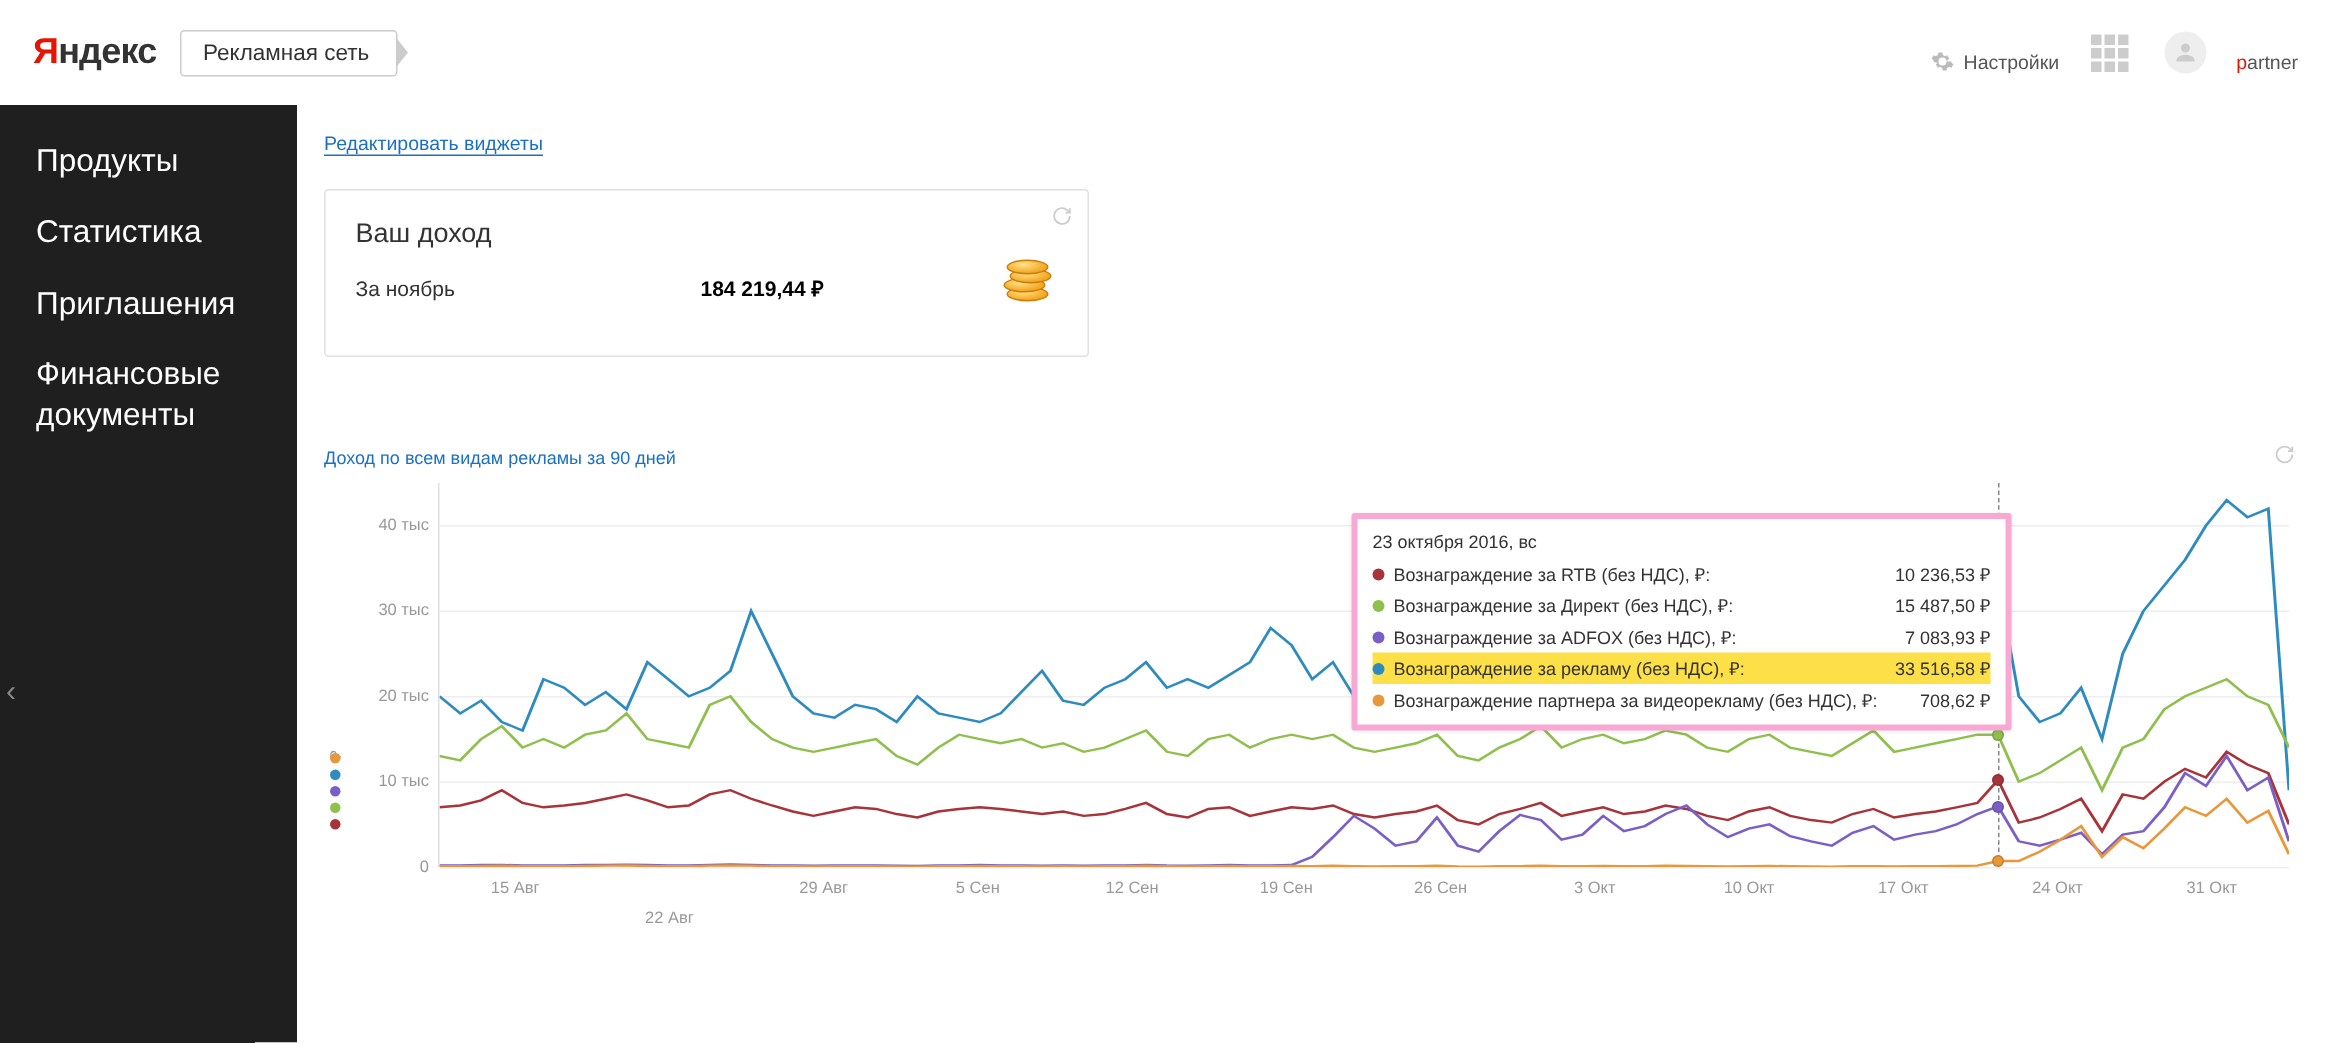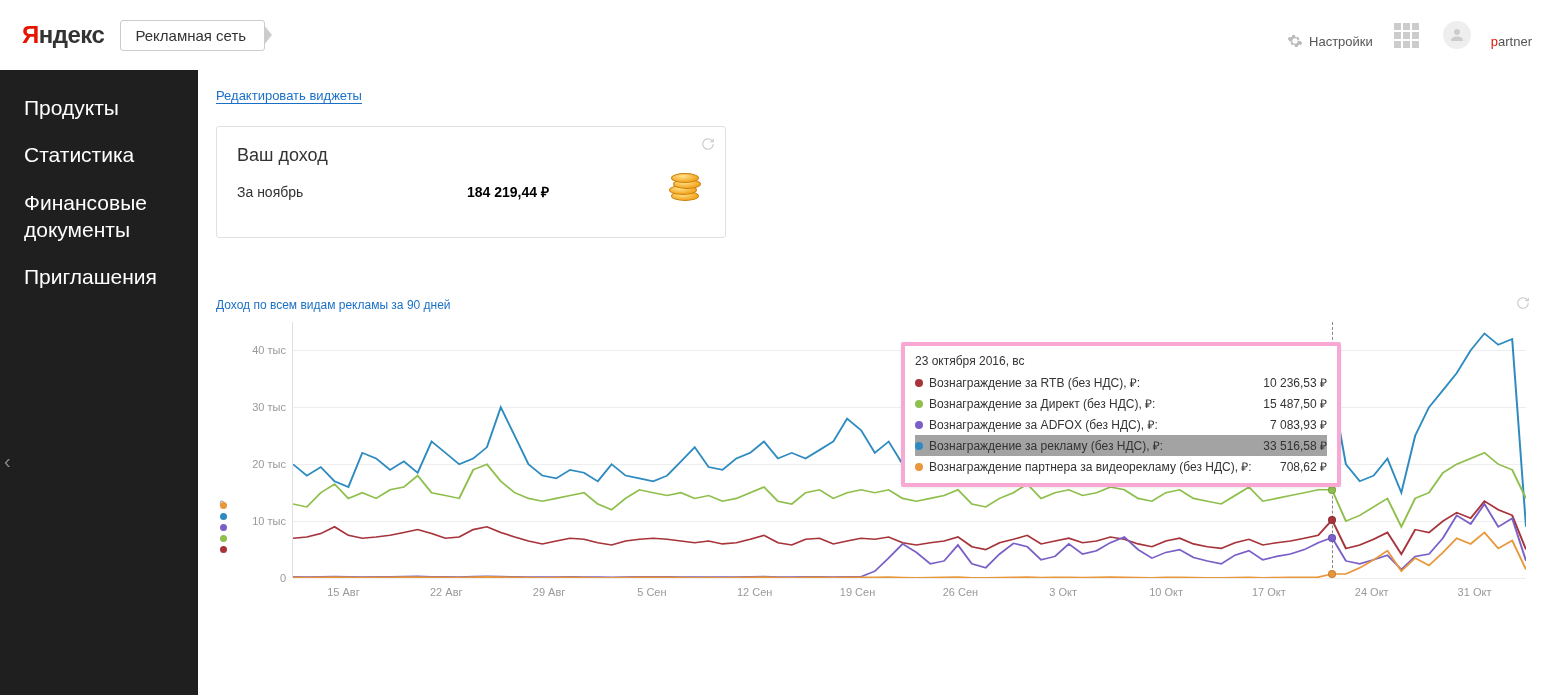--- a/index.html
+++ b/index.html
@@ -64,21 +64,21 @@
   svg.lines { position:absolute; left:0; top:0; width:100%; height:100%; }
   svg.lines path { fill:none; stroke-width:1.6; }
 
   
   .tooltip { position:absolute; left:608px; top:20px; width:440px; background:#fff; border:4px solid #f9a8d4; border-radius:2px; padding:8px 10px 6px; font-size:12px; color:#333; box-shadow:0 1px 3px rgba(0,0,0,.08); }
   .tooltip .tt-date { margin-bottom:4px; }
   .tt-row { display:flex; align-items:center; padding:2px 0; }
   .tt-row .dot { width:8px; height:8px; border-radius:50%; margin-right:6px; flex-shrink:0; }
   .tt-row .tt-name { flex:1; }
   .tt-row .tt-val { white-space:nowrap; }
-  .tt-row.hl { background:#a3a3a3; }
+  .tt-row.hl { background:#fde047; }
 
   .hover-line { position:absolute; top:0; bottom:0; width:0; border-left:1px dashed #888; }
   .hover-pt { position:absolute; width:8px; height:8px; border-radius:50%; transform:translate(-50%,-50%); border:1px solid rgba(0,0,0,.15); }
 </style>
 </head>
 <body>
 
 <div class="header">
   <div class="logo">
     <span class="y">Я</span><span>ндекс</span>
@@ -103,22 +103,22 @@
     <span class="username">
       <span class="p">p</span><span>artner</span>
     </span>
   </div>
 </div>
 
 <div class="main">
   <div class="sidebar">
     <div class="sidebar-item"><span>Продукты</span></div>
     <div class="sidebar-item"><span>Статистика</span></div>
+    <div class="sidebar-item"><span>Приглашения</span></div>
     <div class="sidebar-item"><span>Финансовые документы</span></div>
-    <div class="sidebar-item"><span>Приглашения</span></div>
     <div class="sidebar-collapse">‹</div>
   </div>
 
   <div class="content">
     <span class="edit-widgets">Редактировать виджеты</span>
 
     
     <div class="income-widget">
       <span class="refresh-icn">
         <svg width="14" height="14" viewBox="0 0 24 24" fill="none" stroke="#ccc" stroke-width="2">
@@ -215,21 +215,21 @@
                   <span class="dot" style="background:#e8973a"></span>
                   <span class="tt-name">Вознаграждение партнера за видеорекламу (без НДС), ₽:</span>
                   <span class="tt-val">708,62 ₽</span>
                 </div>
               </div>
           </div>
         </div>
       </div>
       <div class="x-ticks" id="x-ticks">
           <div class="x-tick" style="width: 102.833px;">15 Авг</div>
-          <div class="x-tick" style="width: 102.833px;">22 Авг</div>
+          <div class="x-tick" style="width: 102.833px; margin-top: 20px;">22 Авг</div>
           <div class="x-tick" style="width: 102.833px;">29 Авг</div>
           <div class="x-tick" style="width: 102.833px;">5 Сен</div>
           <div class="x-tick" style="width: 102.833px;">12 Сен</div>
           <div class="x-tick" style="width: 102.833px;">19 Сен</div>
           <div class="x-tick" style="width: 102.833px;">26 Сен</div>
           <div class="x-tick" style="width: 102.833px;">3 Окт</div>
           <div class="x-tick" style="width: 102.833px;">10 Окт</div>
           <div class="x-tick" style="width: 102.833px;">17 Окт</div>
           <div class="x-tick" style="width: 102.833px;">24 Окт</div>
           <div class="x-tick" style="width: 102.833px;">31 Окт</div>

